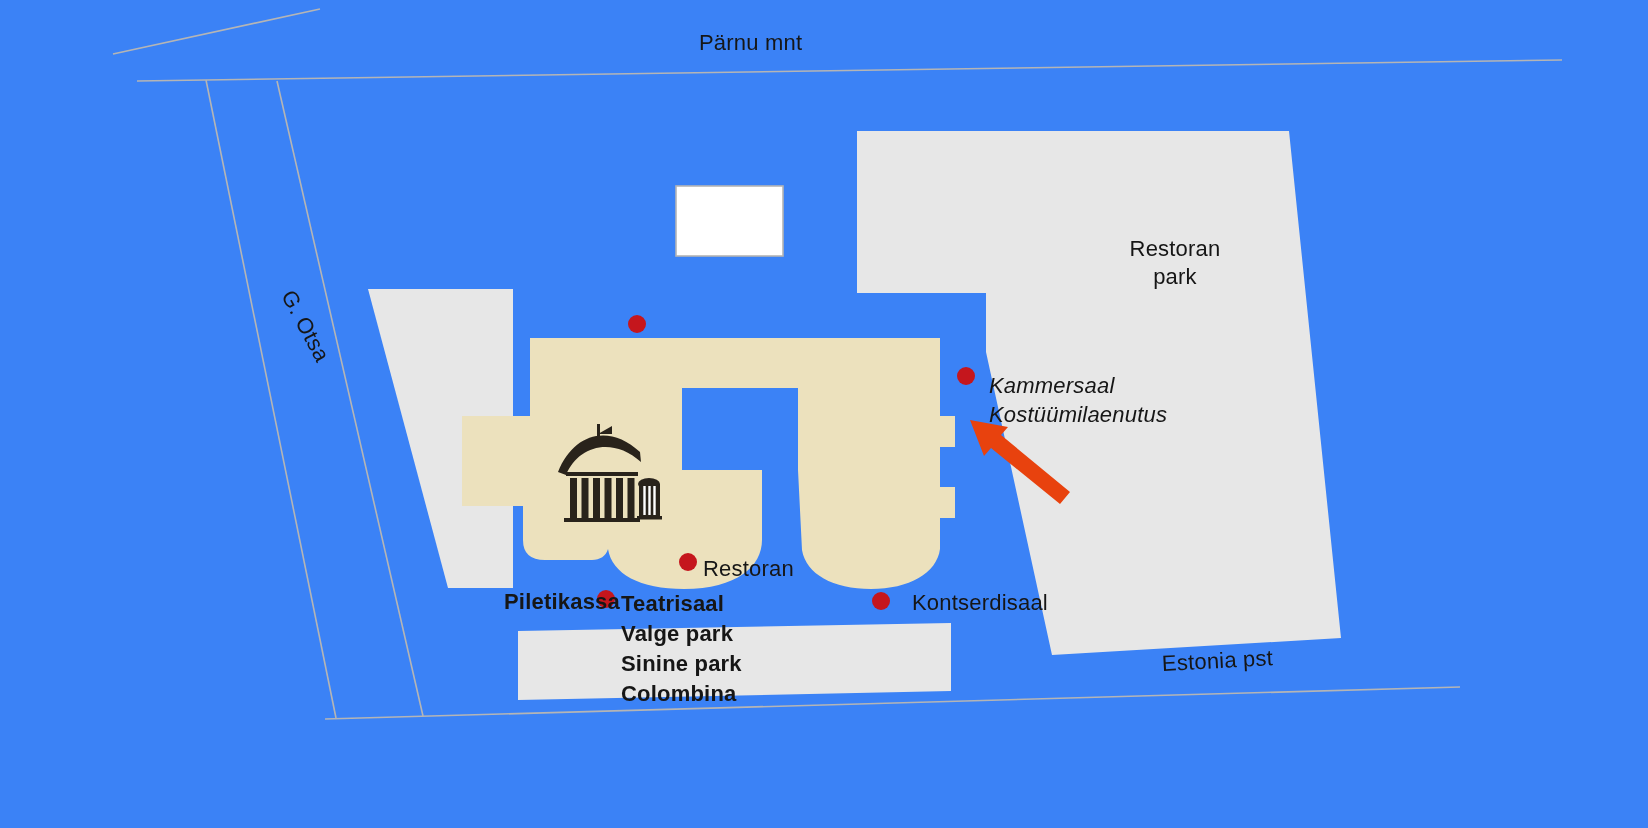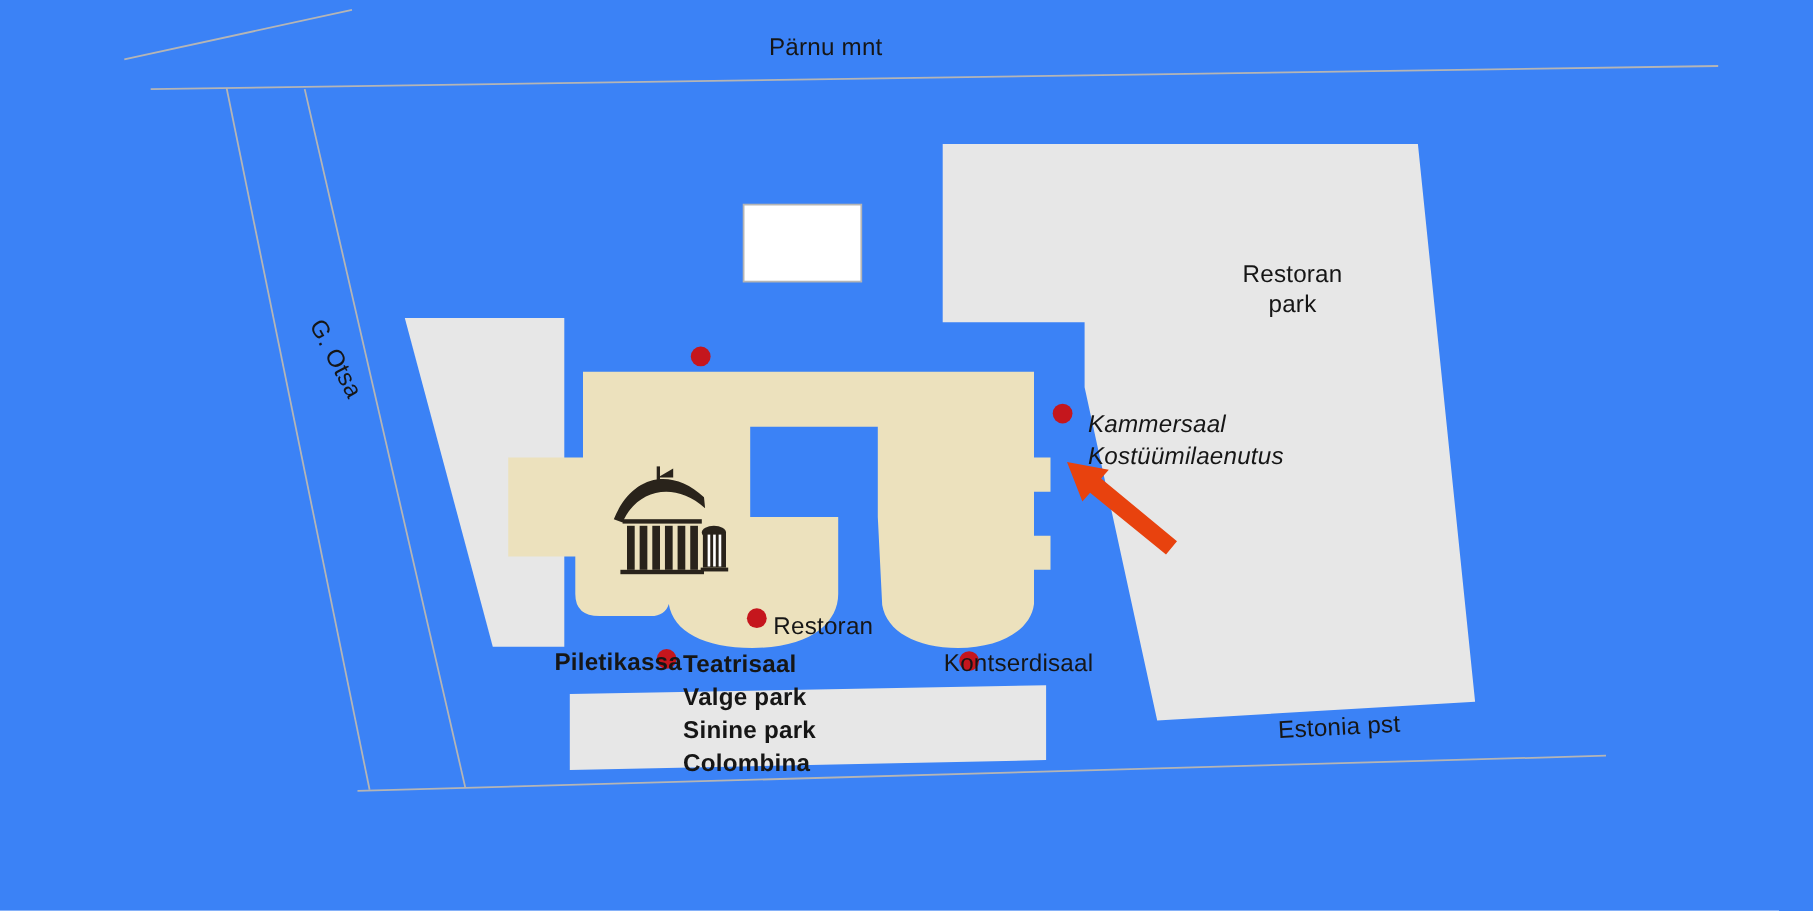--- a/index.html
+++ b/index.html
@@ -116,15 +116,15 @@
 
   <div class="label" style="left:504px; top:589px;font-weight:bold;">Piletikassa</div>
 
   <div class="label" style="left:621px; top:589px; line-height:30px;font-weight:bold;">
     <div>Teatrisaal</div>
     <div>Valge park</div>
     <div>Sinine park</div>
     <div>Colombina</div>
   </div>
 
-  <div class="label" style="left:858px; top:590px;">Kontserdisaal</div>
+  <div class="label" style="left:912px; top:590px;">Kontserdisaal</div>
 
 </div>
 
 </body></html>

